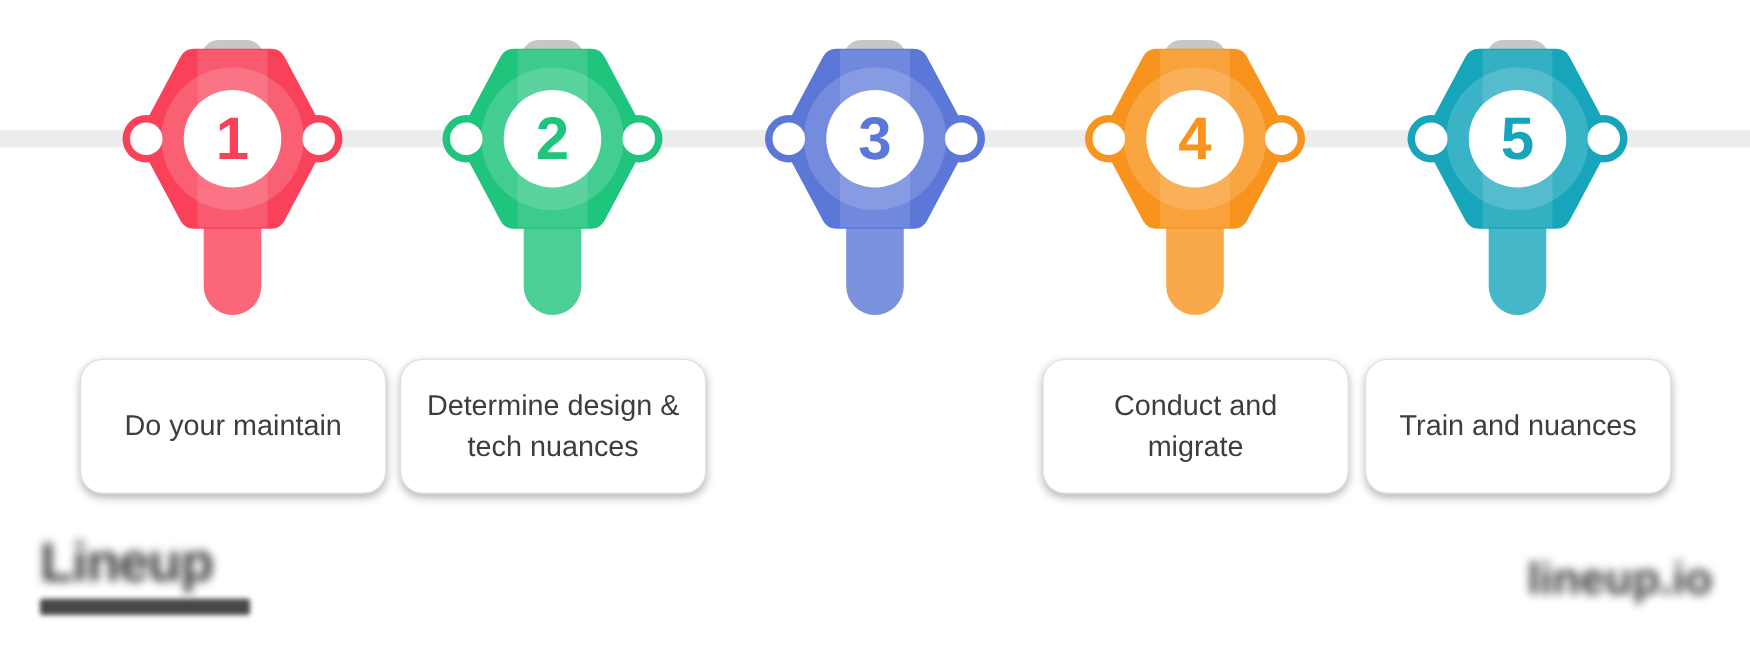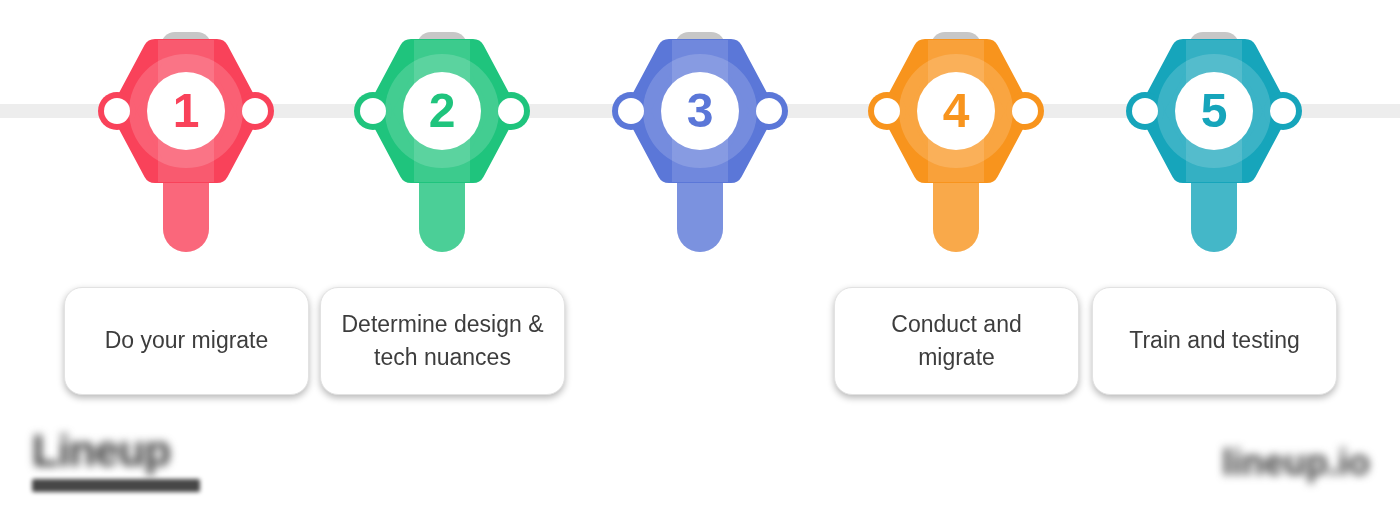--- a/index.html
+++ b/index.html
@@ -87,21 +87,21 @@
       <circle class="ear" cx="31" cy="100" r="19"></circle>
       <circle class="ear" cx="169" cy="100" r="19"></circle>
       <rect class="band" x="72" y="29" width="56" height="142"></rect>
       <circle class="ring" cx="100" cy="100" r="57"></circle>
       <circle class="disc" cx="100" cy="100" r="39"></circle>
       <text class="num" x="100" y="116">1</text>
       <circle class="dot" cx="31" cy="100" r="13"></circle>
       <circle class="dot" cx="169" cy="100" r="13"></circle>
     </svg>
     <div class="card">
-      <span>Do your migrate</span>
+      <span>Do your maintain</span>
     </div>
   </div>
 
   <div class="step s1" style="--c: #1FC47D;">
     <svg class="marker" width="200" height="245" viewBox="0 0 200 245">
       <rect class="tab" x="75" y="21" width="50" height="40" rx="14"></rect>
       <rect class="stem-c" x="77" y="100" width="46" height="141" rx="23"></rect>
       <rect class="stem-l" x="77" y="100" width="46" height="141" rx="23"></rect>
       <polygon class="hex" points="37,100 69,40 131,40 163,100 131,160 69,160"></polygon>
       <circle class="ear" cx="31" cy="100" r="19"></circle>
@@ -164,21 +164,21 @@
       <circle class="ear" cx="31" cy="100" r="19"></circle>
       <circle class="ear" cx="169" cy="100" r="19"></circle>
       <rect class="band" x="72" y="29" width="56" height="142"></rect>
       <circle class="ring" cx="100" cy="100" r="57"></circle>
       <circle class="disc" cx="100" cy="100" r="39"></circle>
       <text class="num" x="100" y="116">5</text>
       <circle class="dot" cx="31" cy="100" r="13"></circle>
       <circle class="dot" cx="169" cy="100" r="13"></circle>
     </svg>
     <div class="card">
-      <span>Train and testing</span>
+      <span>Train and nuances</span>
     </div>
   </div>
 
   <div class="wm-left">
     <div class="wm-text">Lineup</div>
     <div class="wm-bar"></div>
   </div>
   <div class="wm-right">lineup.io</div>
 
 </div>

